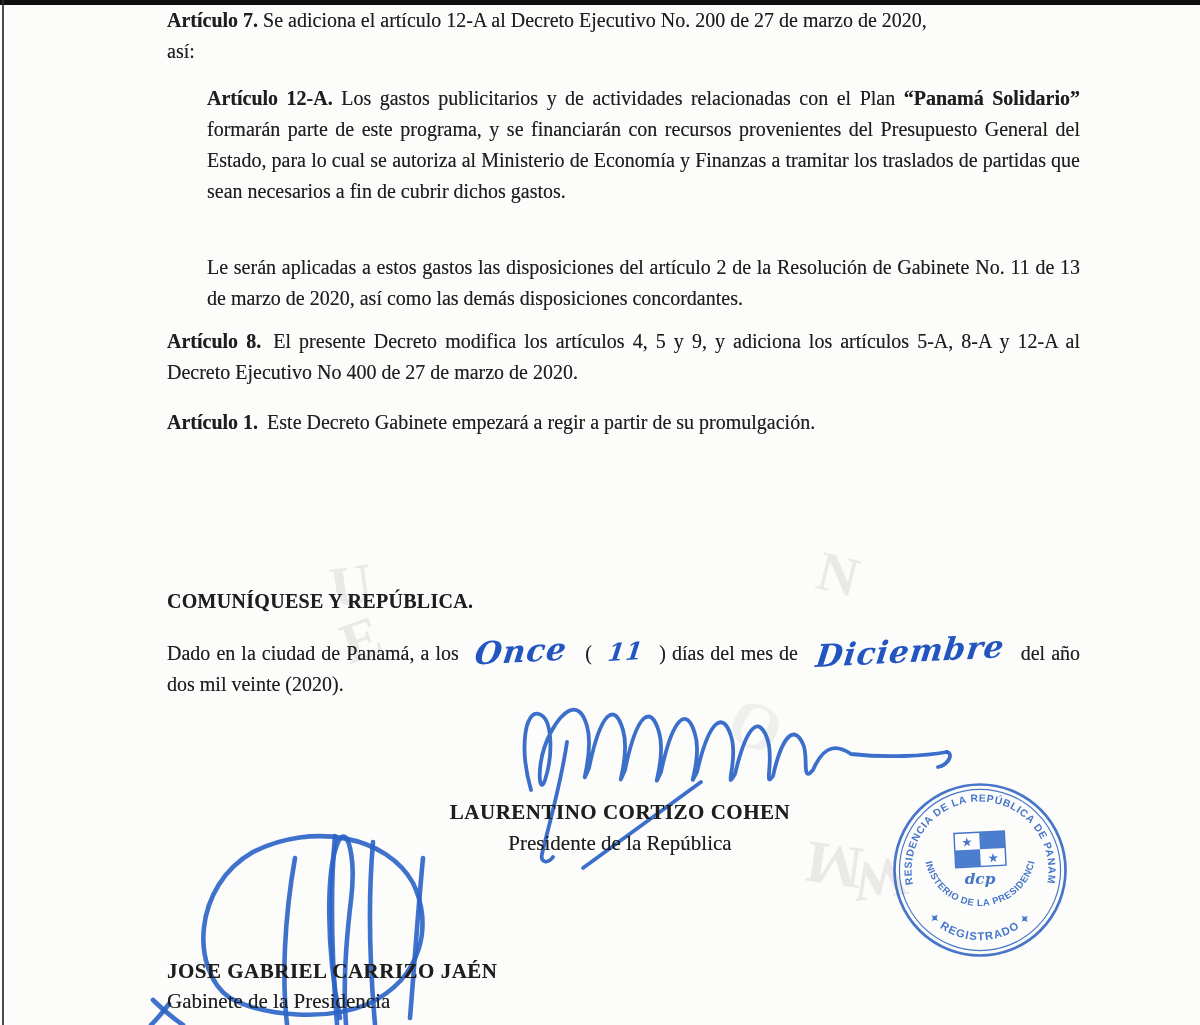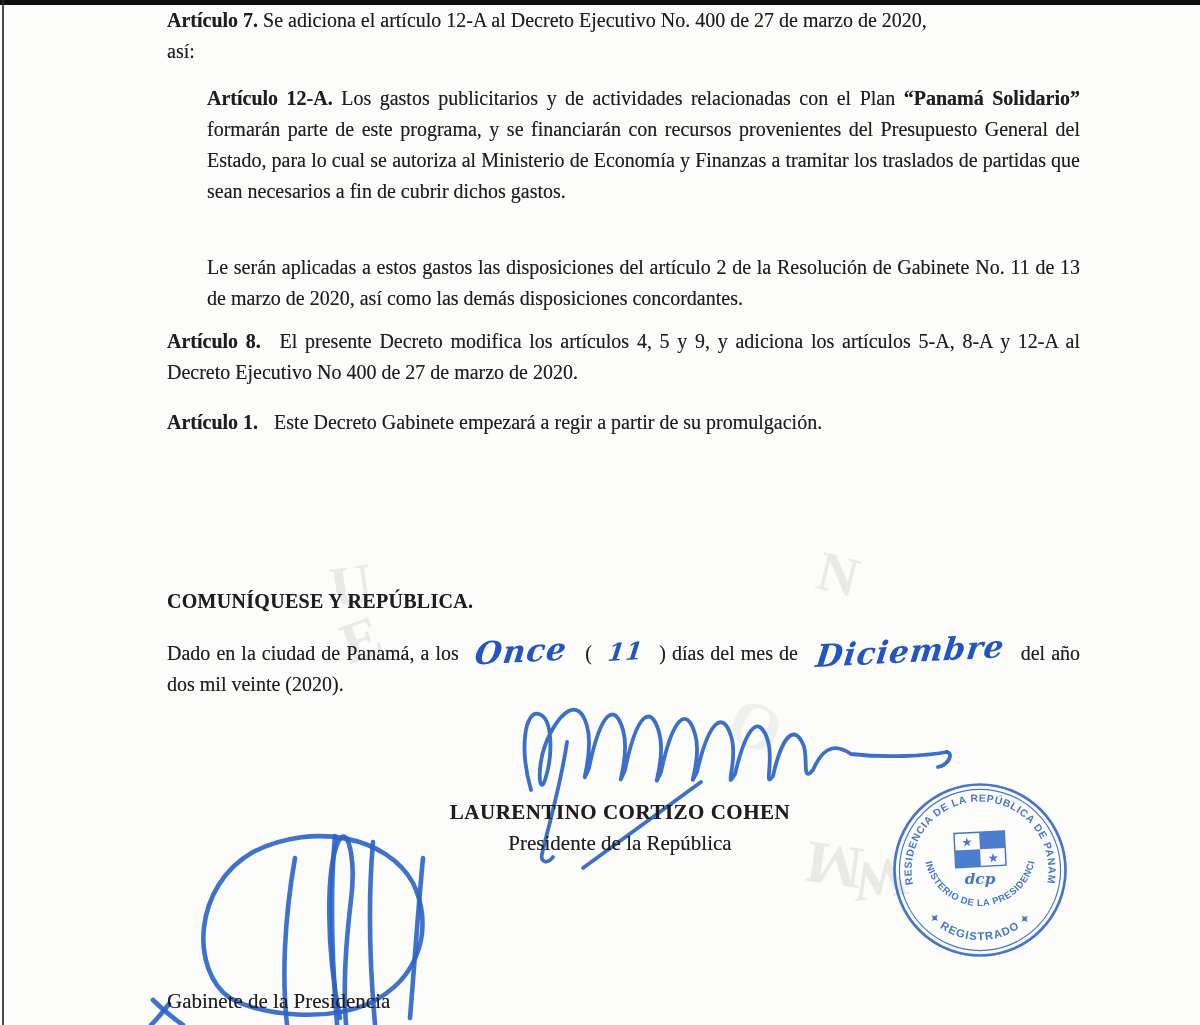--- a/index.html
+++ b/index.html
@@ -14,21 +14,21 @@
   .scan-left-line{position:absolute;left:2px;top:0;width:2px;height:1025px;background:#2b2b2b;opacity:.85;}
 
   
   .para{
     position:absolute;left:167px;width:913px;margin:0;
     font-size:20px;line-height:31px;text-align:justify;
     text-shadow:0 0 .5px rgba(40,40,40,.55);
   }
   .para.indent{left:207px;width:873px;}
   .lbl{font-weight:bold;}
-  .lbl.sp{margin-right:11px;}
+  .lbl.sp{margin-right:4px;}
   .b{font-weight:bold;}
 
   #p-art7{top:5px;}
   #p-art12a{top:83px;}
   #p-leseran{top:252px;}
   #p-art8{top:326px;}
   #p-art9{top:407px;}
   #p-fundamento{top:453px;}
   #p-comuniquese{top:586px;font-weight:bold;letter-spacing:.3px;}
   #p-dado{top:634px;}
@@ -91,21 +91,21 @@
 
   <span class="ghost g1">U</span>
   <span class="ghost g2">E</span>
   <span class="ghost g3">N</span>
   <span class="ghost g4">O</span>
   <span class="ghost g5">M</span>
   <span class="ghost g6">W</span>
 
   <p class="para" id="p-art7">
     <span class="lbl">Artículo 7.</span>
-    <span>Se adiciona el artículo 12-A al Decreto Ejecutivo No. 400 de 27 de marzo de 2020,</span><br>
+    <span>Se adiciona el artículo 12-A al Decreto Ejecutivo No. 200 de 27 de marzo de 2020,</span><br>
     <span>así:</span>
   </p>
 
   <p class="para indent" id="p-art12a">
     <span class="lbl">Artículo 12-A.</span>
     <span>Los gastos publicitarios y de actividades relacionadas con el Plan</span>
     <span class="b">“Panamá Solidario”</span>
     <span>formarán parte de este programa, y se financiarán con recursos provenientes del Presupuesto General del Estado, para lo cual se autoriza al Ministerio de Economía y Finanzas a tramitar los traslados de partidas que sean necesarios a fin de cubrir dichos gastos.</span>
   </p>
 
@@ -173,15 +173,16 @@
     <path d="M 95,170 C 55,142 58,58 118,24 C 178,-6 252,8 278,55 C 298,96 288,150 233,176 C 193,193 130,189 95,170"></path>
     <path d="M 200,8 C 195,62 197,132 202,196"></path>
     <path d="M 238,14 C 233,72 235,140 240,196"></path>
     <path d="M 160,30 C 149,92 147,152 152,196"></path>
     <path d="M 288,30 C 283,82 279,142 275,190"></path>
     <path d="M 205,190 C 191,120 191,42 203,14 C 213,-6 221,32 216,72 C 210,122 208,160 211,196"></path>
     <path d="M 18,172 C 28,182 38,190 48,197"></path>
     <path d="M 34,176 C 28,184 22,191 16,197"></path>
   </svg>
 
+  <p class="name-block" id="minister-name">JOSE GABRIEL CARRIZO JAÉN</p>
   <p class="name-block" id="minister-title">Gabinete de la Presidencia</p>
 
 </div>
 
 </body></html>

